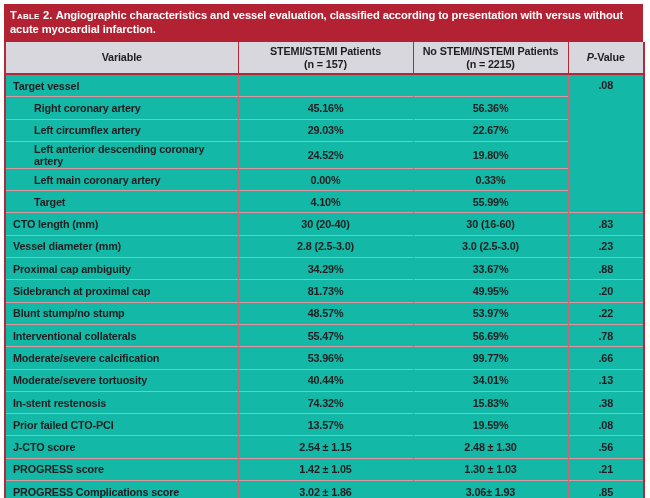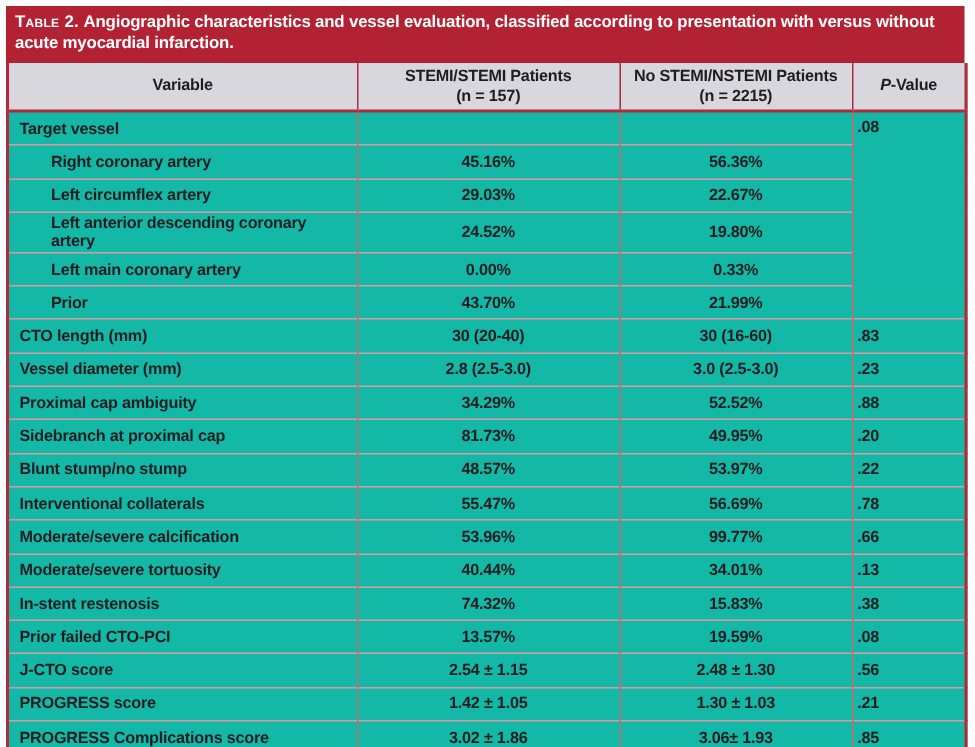--- a/index.html
+++ b/index.html
@@ -42,21 +42,21 @@
     color:#1f1d20;font-size:10.8px;font-weight:bold;
     letter-spacing:-0.15px;
     height:19.3px;padding:1px 3px;
     border-top:1px solid #dc99a2;
     vertical-align:middle;
   }
   tbody tr:first-child td{border-top:none;}
   td.c-label{text-align:left;padding-left:7px;}
   td.c-label.indent{padding-left:28px;}
   td.c-val{text-align:center;border-left:1.2px solid #cc6672;}
-  td.c-p{border-left:1.2px solid #cc6672;}
+  td.c-p{text-align:center;border-left:1.2px solid #cc6672;}
   td.c-p.merged{vertical-align:top;padding-top:4px;}
 </style>
 </head>
 <body>
 
 <div class="page">
   <div class="table-wrap">
 
     <div class="title-bar">
       <span class="title-label">Table 2.</span><span>Angiographic characteristics and vessel evaluation, classified according to presentation with versus without acute myocardial infarction.</span>
@@ -98,40 +98,40 @@
             <td class="c-label indent">Left anterior descending coronary artery</td>
             <td class="c-val">24.52%</td>
             <td class="c-val">19.80%</td>
           </tr>
           <tr>
             <td class="c-label indent">Left main coronary artery</td>
             <td class="c-val">0.00%</td>
             <td class="c-val">0.33%</td>
           </tr>
           <tr>
-            <td class="c-label indent">Prior</td>
-            <td class="c-val">43.70%</td>
-            <td class="c-val">21.99%</td>
+            <td class="c-label indent">Target</td>
+            <td class="c-val">4.10%</td>
+            <td class="c-val">55.99%</td>
           </tr>
           <tr>
             <td class="c-label">CTO length (mm)</td>
             <td class="c-val">30 (20-40)</td>
             <td class="c-val">30 (16-60)</td>
             <td class="c-p">.83</td>
           </tr>
           <tr>
             <td class="c-label">Vessel diameter (mm)</td>
             <td class="c-val">2.8 (2.5-3.0)</td>
             <td class="c-val">3.0 (2.5-3.0)</td>
             <td class="c-p">.23</td>
           </tr>
           <tr>
             <td class="c-label">Proximal cap ambiguity</td>
             <td class="c-val">34.29%</td>
-            <td class="c-val">52.52%</td>
+            <td class="c-val">33.67%</td>
             <td class="c-p">.88</td>
           </tr>
           <tr>
             <td class="c-label">Sidebranch at proximal cap</td>
             <td class="c-val">81.73%</td>
             <td class="c-val">49.95%</td>
             <td class="c-p">.20</td>
           </tr>
           <tr>
             <td class="c-label">Blunt stump/no stump</td>

